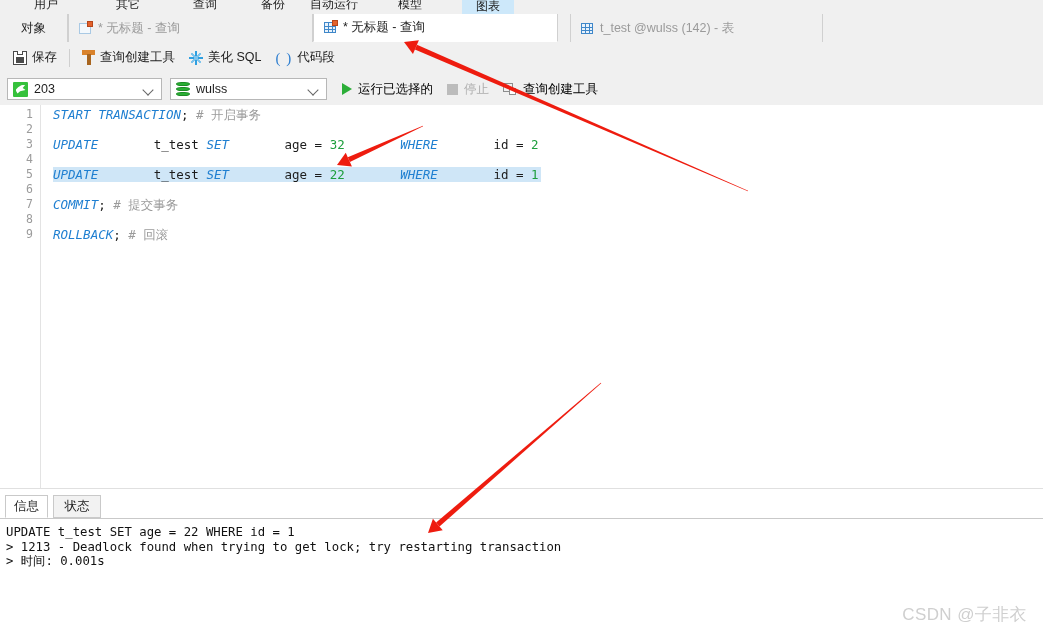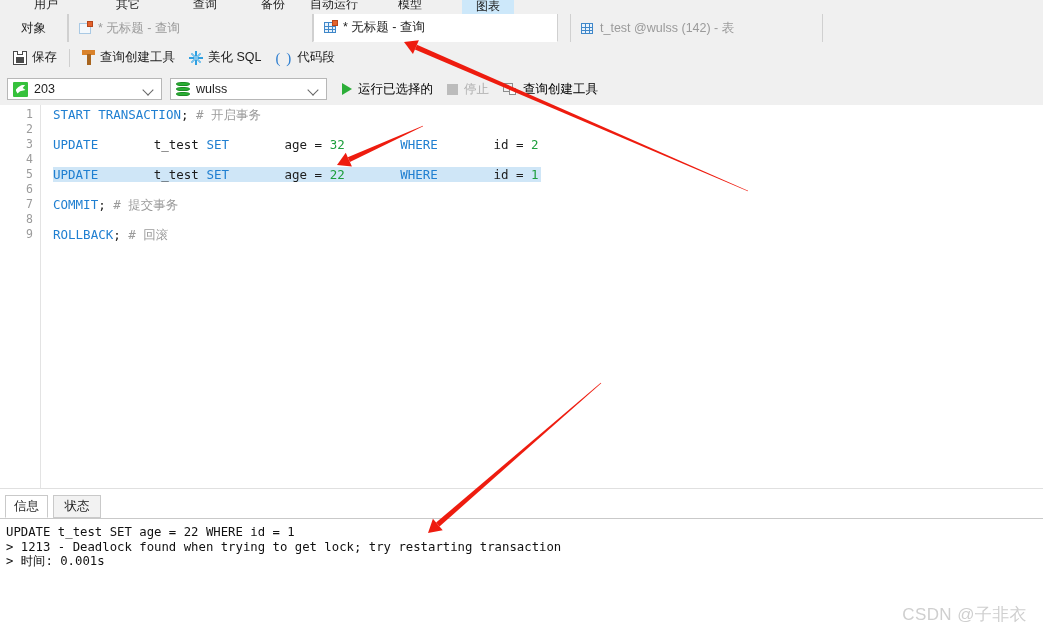--- a/index.html
+++ b/index.html
@@ -233,21 +233,21 @@
   }
   .code {
     position: absolute; left: 41px; top: 0;
     font-family: "DejaVu Sans Mono", monospace;
     font-size: 12.5px;
     line-height: 15px;
     white-space: pre;
   }
   .code .row { position: absolute; left: 12px; height: 15px; white-space: pre; }
   .code .row.sel { background: #cfe6f7; padding-right: 2px; }
-  .kw  { color: #1f7fd1; }
+  .kw  { color: #1f7fd1; font-style: italic; }
   .num { color: #1d9e3c; }
   .pl  { color: #1d1d1d; margin-left: 48px; }
   .cmt { color: #9b9b9b; }
   .punct { color: #1d1d1d; }
 
   
   .respane {
     position: absolute; left: 0; top: 488px;
     width: 1043px; height: 152px;
     background: #ffffff;

